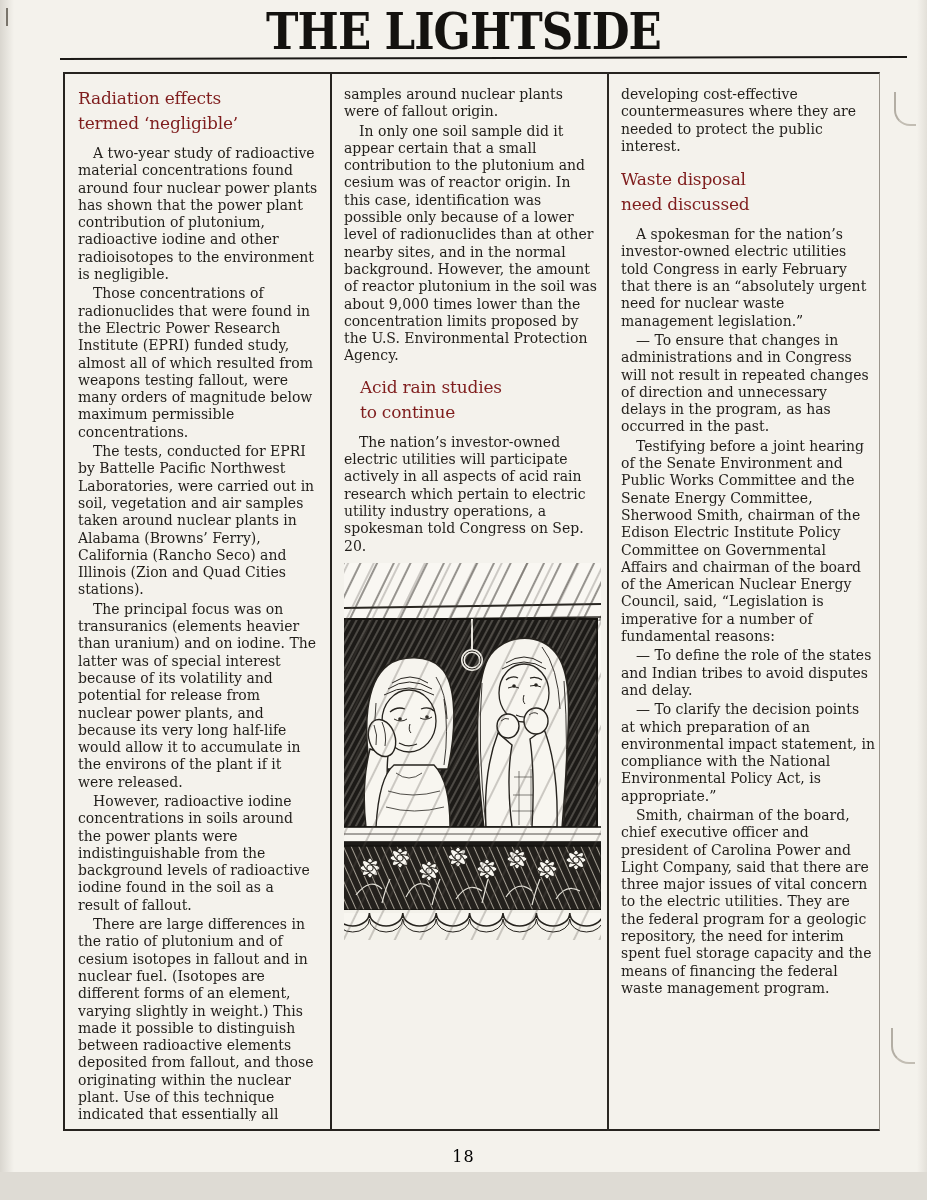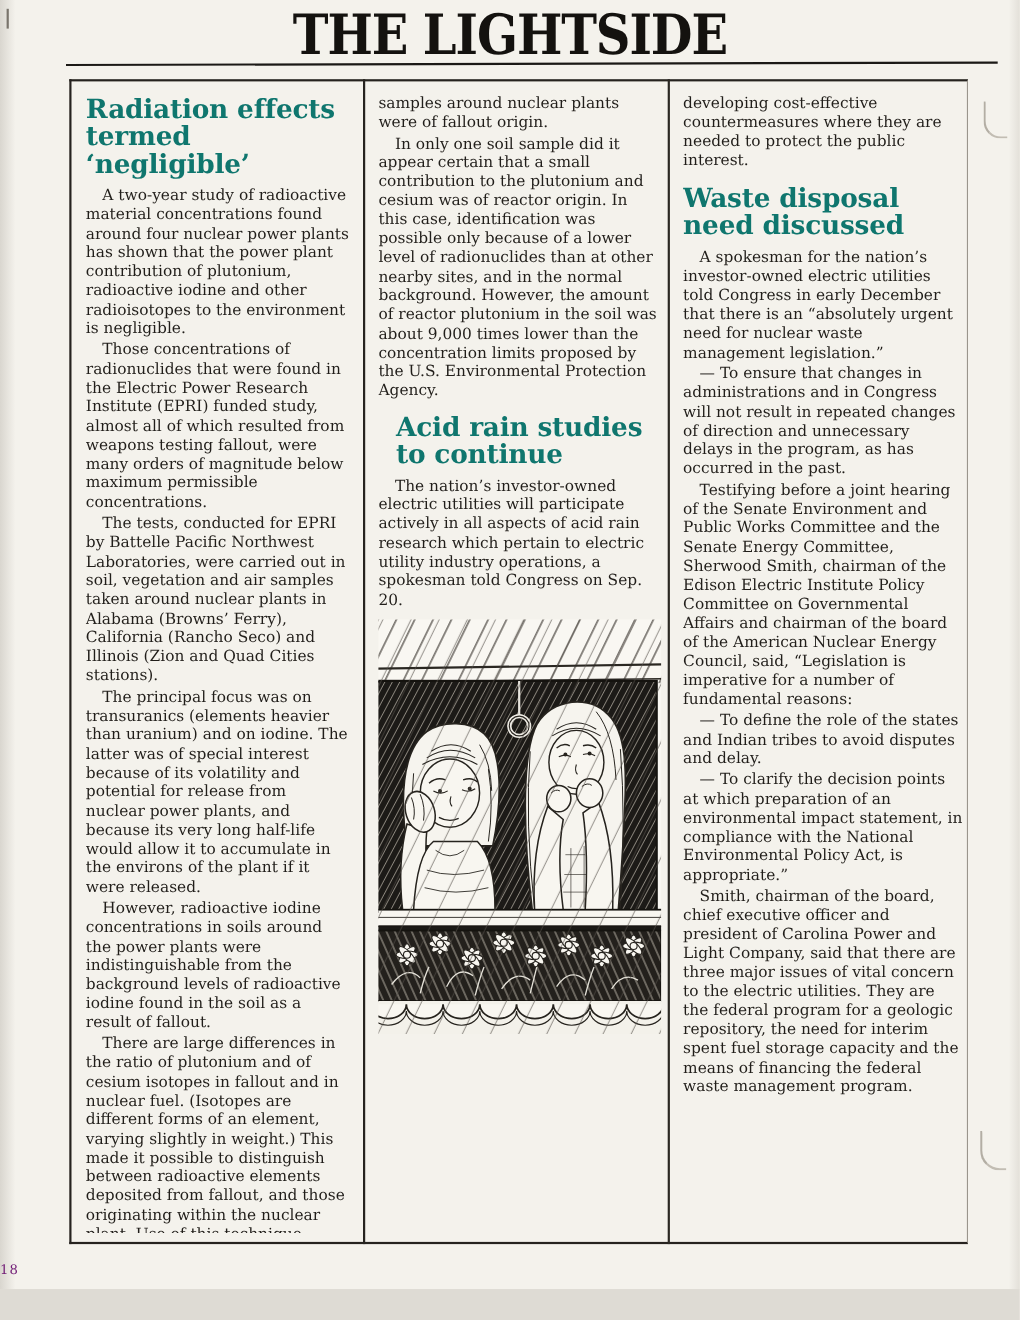--- a/index.html
+++ b/index.html
@@ -21,34 +21,34 @@
   .frame{position:absolute;left:63px;top:72px;width:817px;height:1059px;box-sizing:border-box;
         border-top:2px solid #26231f;border-bottom:2px solid #26231f;
         border-left:2px solid #26231f;border-right:1px solid #9a958c;}
   .rule-v1{position:absolute;left:330px;top:72px;width:2px;height:1059px;background:#26231f;}
   .rule-v2{position:absolute;left:607px;top:72px;width:2px;height:1059px;background:#2b2823;}
 
   
   .col{position:absolute;top:86px;font-size:14px;line-height:17.3px;text-align:left;}
   .col p{margin:0 0 2px 0;text-indent:15px;}
   .col p.cont{text-indent:0;}
-  .col h2{font-size:24px;line-height:25px;font-weight:bold;margin:0 0 9px 0;
-        letter-spacing:-0.2px;white-space:pre-line;color:#0f766e;}
+  .col h2{font-size:17px;line-height:25px;font-weight:normal;margin:0 0 9px 0;
+        letter-spacing:-0.2px;white-space:pre-line;color:#7f1d1d;}
   #col1{left:78px;width:240px;height:1035px;overflow:hidden;}
   #col2{left:344px;width:257px;height:1040px;overflow:hidden;}
   #col3{left:621px;width:255px;height:1040px;overflow:hidden;}
   #col2 h2{margin-top:10px;margin-left:16px;}
   #col3 h2{margin-top:12px;}
 
   .illus{margin:8px 0 10px -8px;width:267px;height:377px;}
   .illus svg{display:block;}
 
   
-  .page-number{position:absolute;top:1147px;left:0;width:927px;
-        font-size:12px;letter-spacing:1px;color:#701a75;}
+  .page-number{position:absolute;top:1147px;left:0;width:927px;text-align:center;
+        font-size:16px;letter-spacing:1px;color:#000000;}
 
   
   .corner-dash{position:absolute;left:6px;top:8px;width:2px;height:18px;background:#79746b;}
   .curl1{position:absolute;left:894px;top:92px;width:20px;height:32px;
         border-left:2px solid #b3aea4;border-bottom:2px solid #c2bdb3;border-radius:0 0 0 16px;}
   .curl2{position:absolute;left:891px;top:1028px;width:22px;height:34px;
         border-left:2px solid #b3aea4;border-bottom:2px solid #c2bdb3;border-radius:0 0 0 18px;}
   .artifact-line{position:absolute;top:1176px;left:682px;width:238px;height:1.5px;
         background:#6b675f;transform:rotate(-0.7deg);}
   .artifact-smudge{position:absolute;top:1195px;left:240px;width:200px;height:4px;
@@ -194,21 +194,21 @@
         <rect width="267" height="377" fill="url(#rainB)" opacity="0.55"></rect>
       </svg>
     </div>
 
   </div>
 
   <div class="col" id="col3">
     <p class="cont">developing cost-effective countermeasures where they are needed to protect the public interest.</p>
     <h2>Waste disposal
 need discussed</h2>
-    <p>A spokesman for the nation’s investor-owned electric utilities told Congress in early December that there is an “absolutely urgent need for nuclear waste management legislation.”</p>
+    <p>A spokesman for the nation’s investor-owned electric utilities told Congress in early February that there is an “absolutely urgent need for nuclear waste management legislation.”</p>
     <p>— To ensure that changes in administrations and in Congress will not result in repeated changes of direction and unnecessary delays in the program, as has occurred in the past.</p>
     <p>Testifying before a joint hearing of the Senate Environment and Public Works Committee and the Senate Energy Committee, Sherwood Smith, chairman of the Edison Electric Institute Policy Committee on Governmental Affairs and chairman of the board of the American Nuclear Energy Council, said, “Legislation is imperative for a number of fundamental reasons:</p>
     <p>— To define the role of the states and Indian tribes to avoid disputes and delay.</p>
     <p>— To clarify the decision points at which preparation of an environmental impact statement, in compliance with the National Environmental Policy Act, is appropriate.”</p>
     <p>Smith, chairman of the board, chief executive officer and president of Carolina Power and Light Company, said that there are three major issues of vital concern to the electric utilities. They are the federal program for a geologic repository, the need for interim spent fuel storage capacity and the means of financing the federal waste management program.</p>
   </div>
 
   <div class="page-number">18</div>
 
   <div class="corner-dash"></div>

